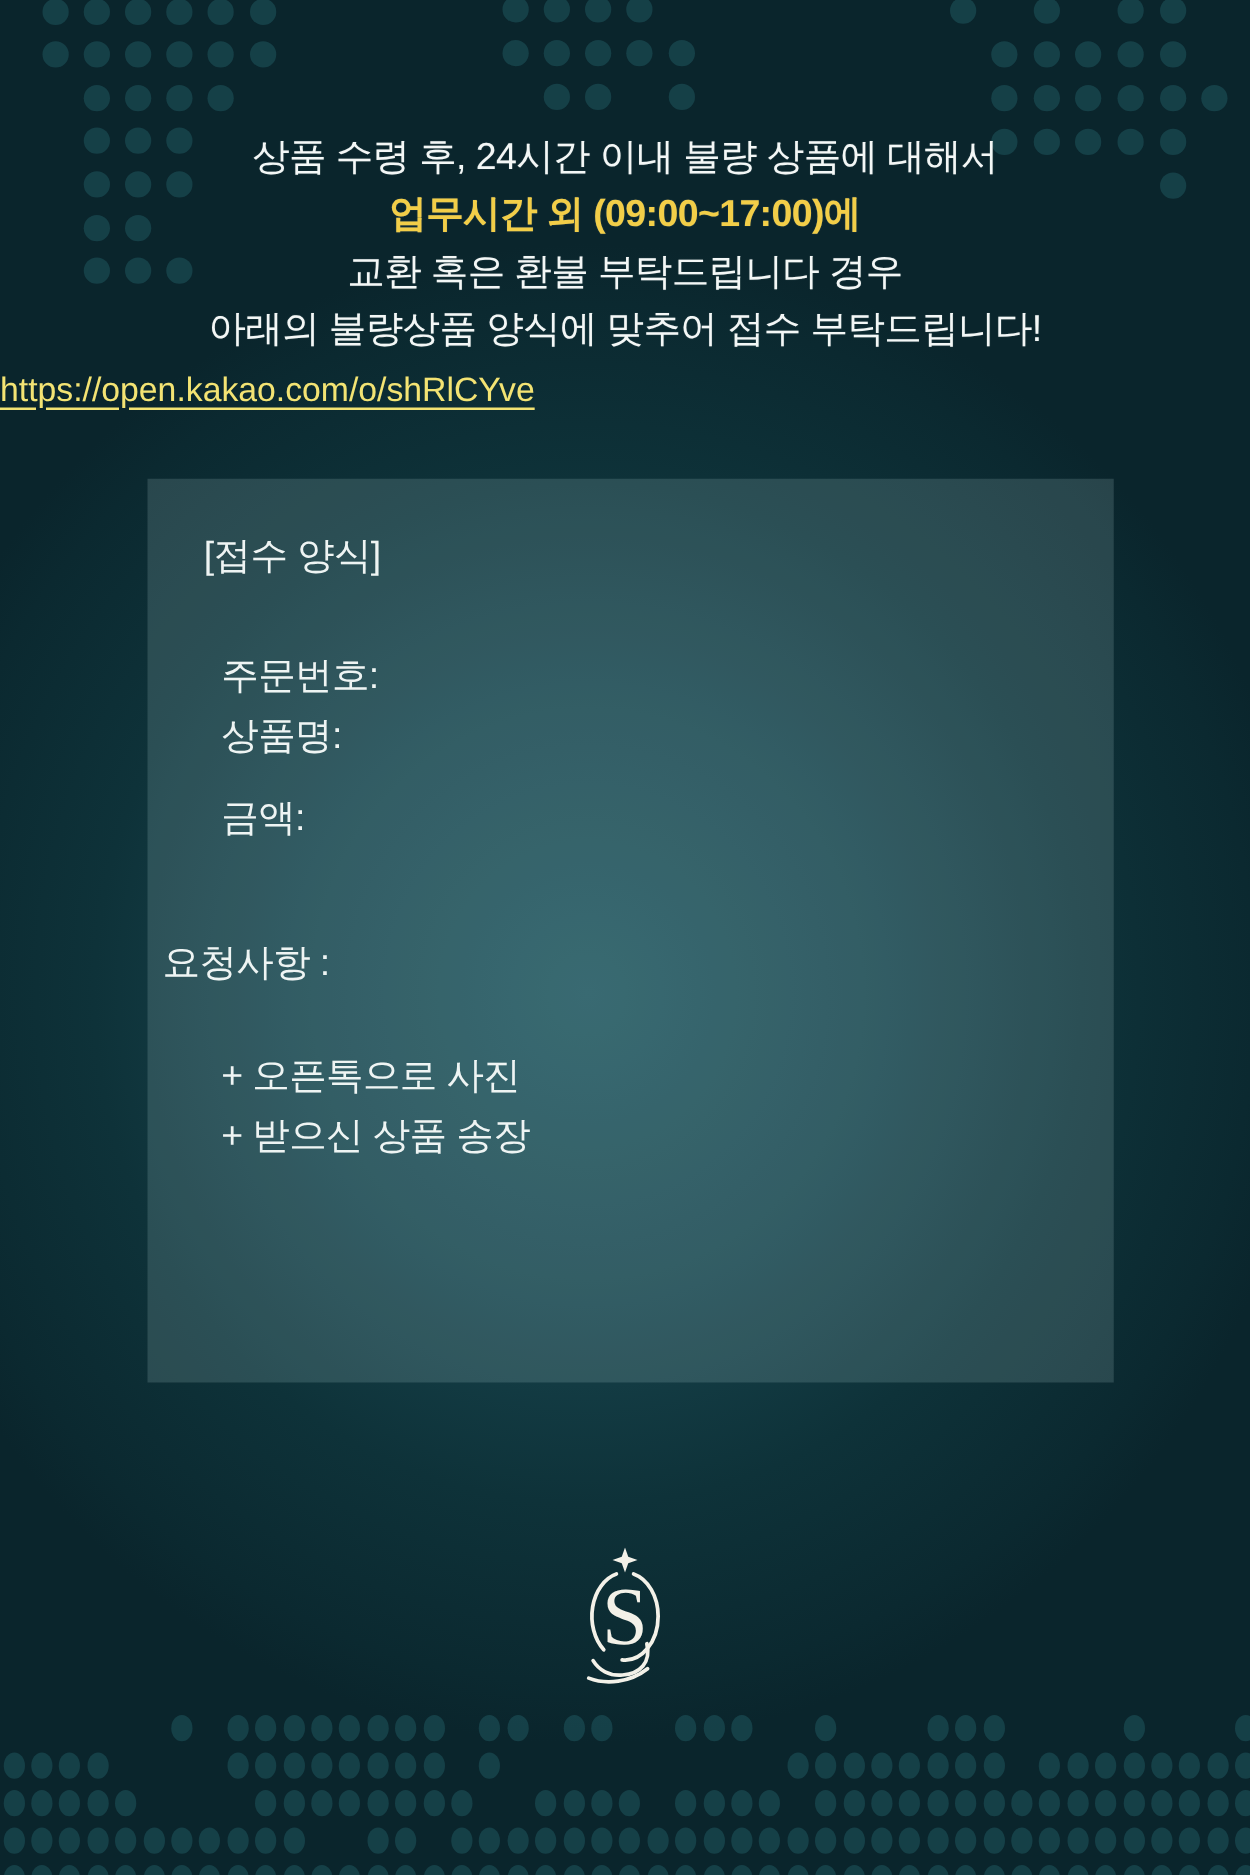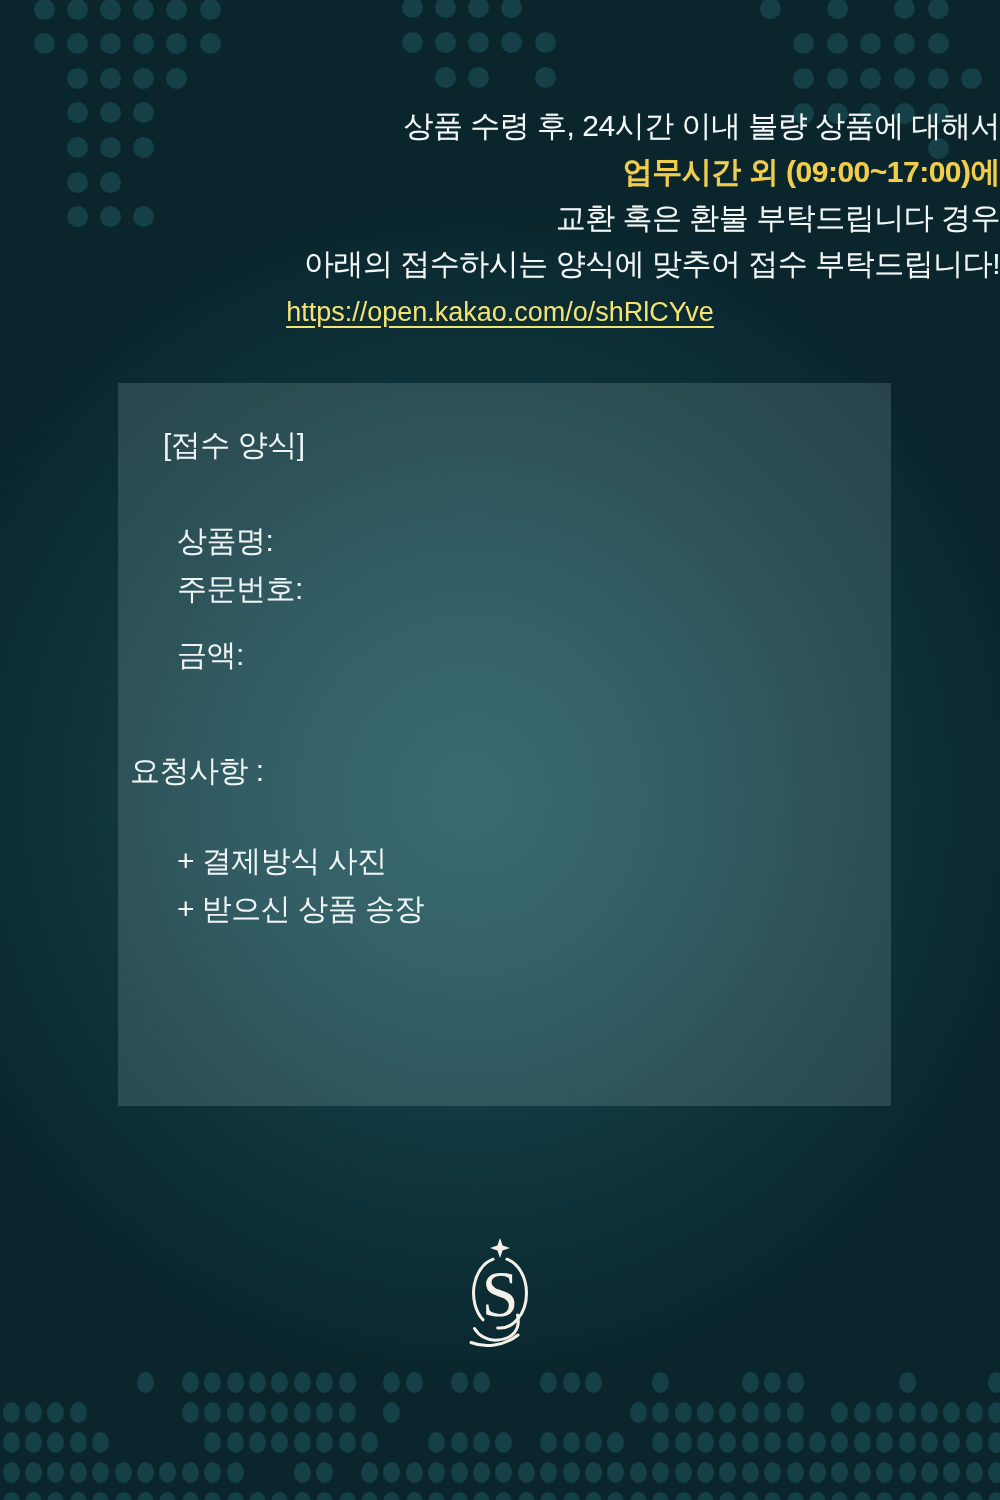--- a/index.html
+++ b/index.html
@@ -19,33 +19,33 @@
     background:
       radial-gradient(ellipse 58% 40% at 47% 53%, #1e525b 0%, #17434c 38%, #0e3239 68%, #0b2930 92%, #0a252c 100%);
   }
   
   .dots-layer { position:absolute; inset:0; pointer-events:none; }
   .dot { position:absolute; border-radius:50%; background:var(--dot_teal); }
 
   
   .notice {
     position:absolute; top:103px; left:0; right:0;
-    text-align:right;
+    text-align:center;
     color:var(--text_white);
     font-size:30px; line-height:46px;
     letter-spacing:-0.5px;
     text-shadow:0 0 1px rgba(255,255,255,0.25);
   }
   .notice .hl {
     color:var(--highlight_yellow);
     font-weight:bold;
   }
 
   
-  .link-row { position:absolute; top:297px; left:0; right:0; text-align:center; }
+  .link-row { position:absolute; top:297px; left:0; right:0; }
   .kakao-link {
     color:var(--link_yellow);
     font-size:27px;
     text-decoration:underline;
     text-underline-offset:5px;
     cursor:pointer;
   }
 
   
   .form-box {
@@ -333,41 +333,41 @@
       <span class="dot" style="width: 17px; height: 21px; left: 920.9px; top: 1491.5px;"></span>
       <span class="dot" style="width: 17px; height: 21px; left: 943.3px; top: 1491.5px;"></span>
       <span class="dot" style="width: 17px; height: 21px; left: 965.7px; top: 1491.5px;"></span>
       <span class="dot" style="width: 17px; height: 21px; left: 988.1px; top: 1491.5px;"></span>
     </div>
 
   <div class="notice">
     <div>상품 수령 후, 24시간 이내 불량 상품에 대해서</div>
     <div class="hl">업무시간 외 (09:00~17:00)에</div>
     <div>교환 혹은 환불 부탁드립니다 경우</div>
-    <div>아래의 접수하시는 양식에 맞추어 접수 부탁드립니다!</div>
+    <div>아래의 불량상품 양식에 맞추어 접수 부탁드립니다!</div>
   </div>
 
   <div class="link-row">
     <a class="kakao-link" href="#">https://open.kakao.com/o/shRlCYve</a>
   </div>
 
   <div class="form-box">
     <div class="form-header">[접수 양식]</div>
     <div class="form-group fg1">
+      <div>주문번호:</div>
       <div>상품명:</div>
-      <div>주문번호:</div>
     </div>
     <div class="form-group fg2">
       <div>금액:</div>
     </div>
     <div class="form-group fg3">
       <div>요청사항 :</div>
     </div>
     <div class="form-group fg4">
-      <div>+ 결제방식 사진</div>
+      <div>+ 오픈톡으로 사진</div>
       <div>+ 받으신 상품 송장</div>
     </div>
   </div>
 
 
   <div class="logo-row">
     <svg class="monogram" viewBox="0 0 80 110" aria-hidden="true">
       <path class="fill" d="M40,0 L42.6,7.4 L50,10 L42.6,12.6 L40,20 L37.4,12.6 L30,10 L37.4,7.4 Z"></path>
       <path class="stroke" d="M46.9,21.2 A26.5,35 0 0 1 66.5,55 A26.5,35 0 0 1 37.7,89.9"></path>
       <path class="stroke" d="M23,81.8 A26.5,35 0 0 1 33.1,21.2"></path>

